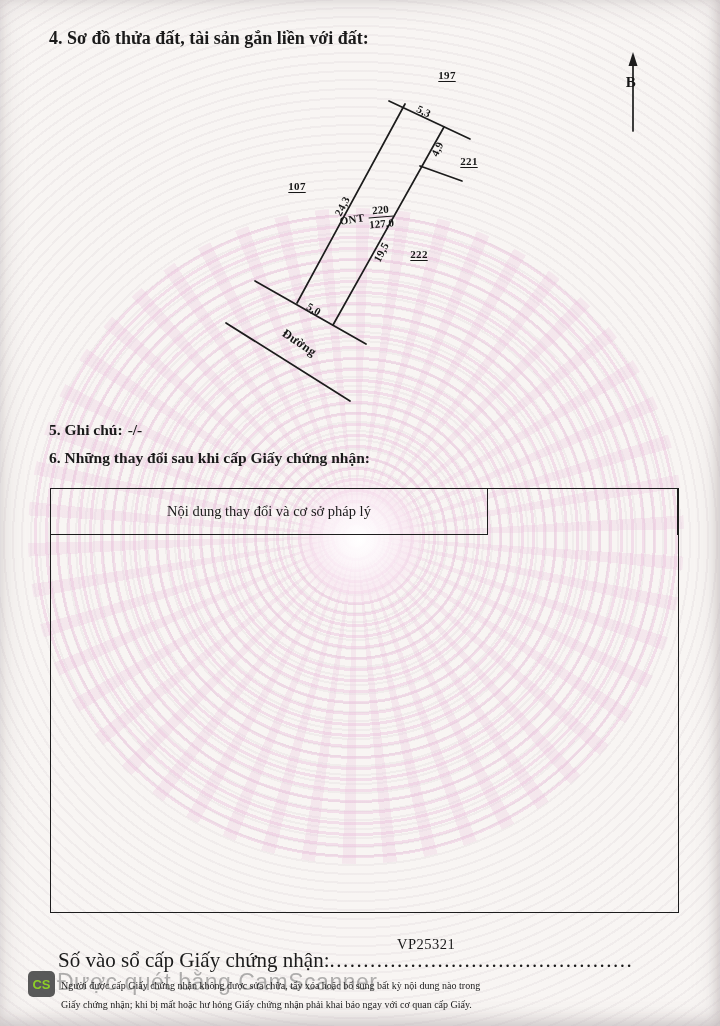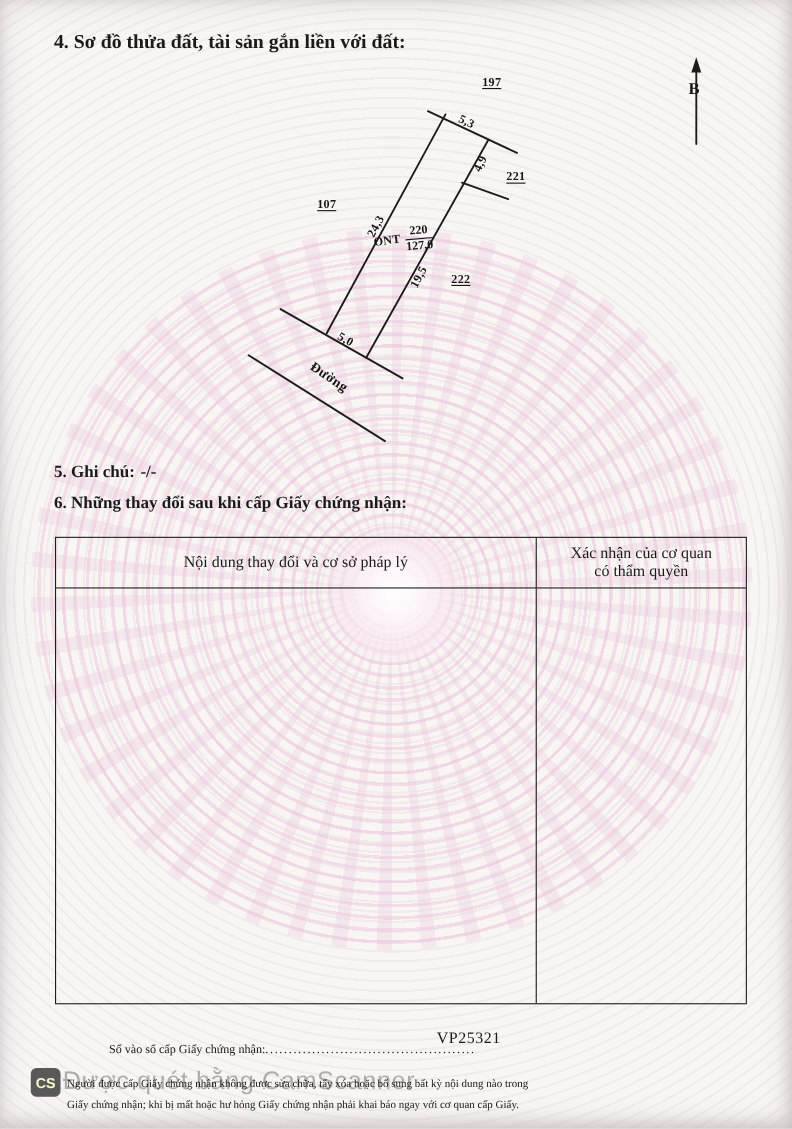--- a/index.html
+++ b/index.html
@@ -55,33 +55,33 @@
     border:1.6px solid #1d1d1d; display:grid;
     grid-template-columns:437px 1fr; grid-template-rows:46px 1fr;margin-top:16px;
   }
   .chg .cell { font-size:14.5px; }
   .chg .c1h { border-right:1.6px solid #1d1d1d; border-bottom:1.6px solid #1d1d1d;
               display:flex; align-items:center; justify-content:center; }
   .chg .c2h { border-bottom:1.6px solid #1d1d1d; display:flex; flex-direction:column;
               align-items:center; justify-content:center; line-height:17px; text-align:center; }
   .chg .c1b { border-right:1.6px solid #1d1d1d; }
   
-  .serial { position:absolute; left:58px; top:948px; font-size:11px; white-space:nowrap; z-index:2;margin-left:41px; }
+  .serial { position:absolute; left:58px; top:948px; font-size:21px; white-space:nowrap; z-index:2; }
   .serial .dots { letter-spacing:1.5px; }
   .vp { position:absolute; left:397px; top:936px; font-size:14.5px; letter-spacing:0.5px; z-index:2; }
   .wm {
     position:absolute; left:57px; top:969px; z-index:1;
     font-family:"Liberation Sans","DejaVu Sans",sans-serif;
     font-size:23px; color:#737373; opacity:0.55; letter-spacing:0.5px; white-space:nowrap;
   }
   .notes { position:absolute; left:61px; top:977px; width:636px; font-size:10px; line-height:18.6px; z-index:2; }
   .cs {
     position:absolute; left:28px; top:971px; width:27px; height:26px; z-index:3;
     background:#4c4c4c; border-radius:5px; opacity:0.92;
-    color:#fef9c3; font-family:"Liberation Sans","DejaVu Sans",sans-serif;
+    color:#84cc16; font-family:"Liberation Sans","DejaVu Sans",sans-serif;
     font-weight:700; font-size:13px; display:flex; align-items:center; justify-content:center;
   }
 </style>
 </head>
 <body>
 
 <div class="page">
 
   <div class="bg-rings"></div>
   <div class="drum"></div>
@@ -122,24 +122,20 @@
   <div class="dlbl road" style="left:299px;top:343px;--r:34deg">Đường</div>
   <div class="dlbl north" style="left:631px;top:82px">B</div>
 
   <div class="sec5">
     <span>5. Ghi chú:</span><span class="val">-/-</span>
   </div>
   <div class="sec6">6. Những thay đổi sau khi cấp Giấy chứng nhận:</div>
 
   <div class="chg">
     <div class="cell c1h">Nội dung thay đổi và cơ sở pháp lý</div>
-    <div class="cell c2h">
-      <div>Xác nhận của cơ quan</div>
-      <div>có thẩm quyền</div>
-    </div>
     <div class="cell c1b"></div>
     <div class="cell c2b"></div>
   </div>
 
   <div class="serial">
     <span>Số vào sổ cấp Giấy chứng nhận:</span><span class="dots">.............................................</span>
   </div>
   <div class="vp">VP25321</div>
 
   <div class="wm">Được quét bằng CamScanner</div>

